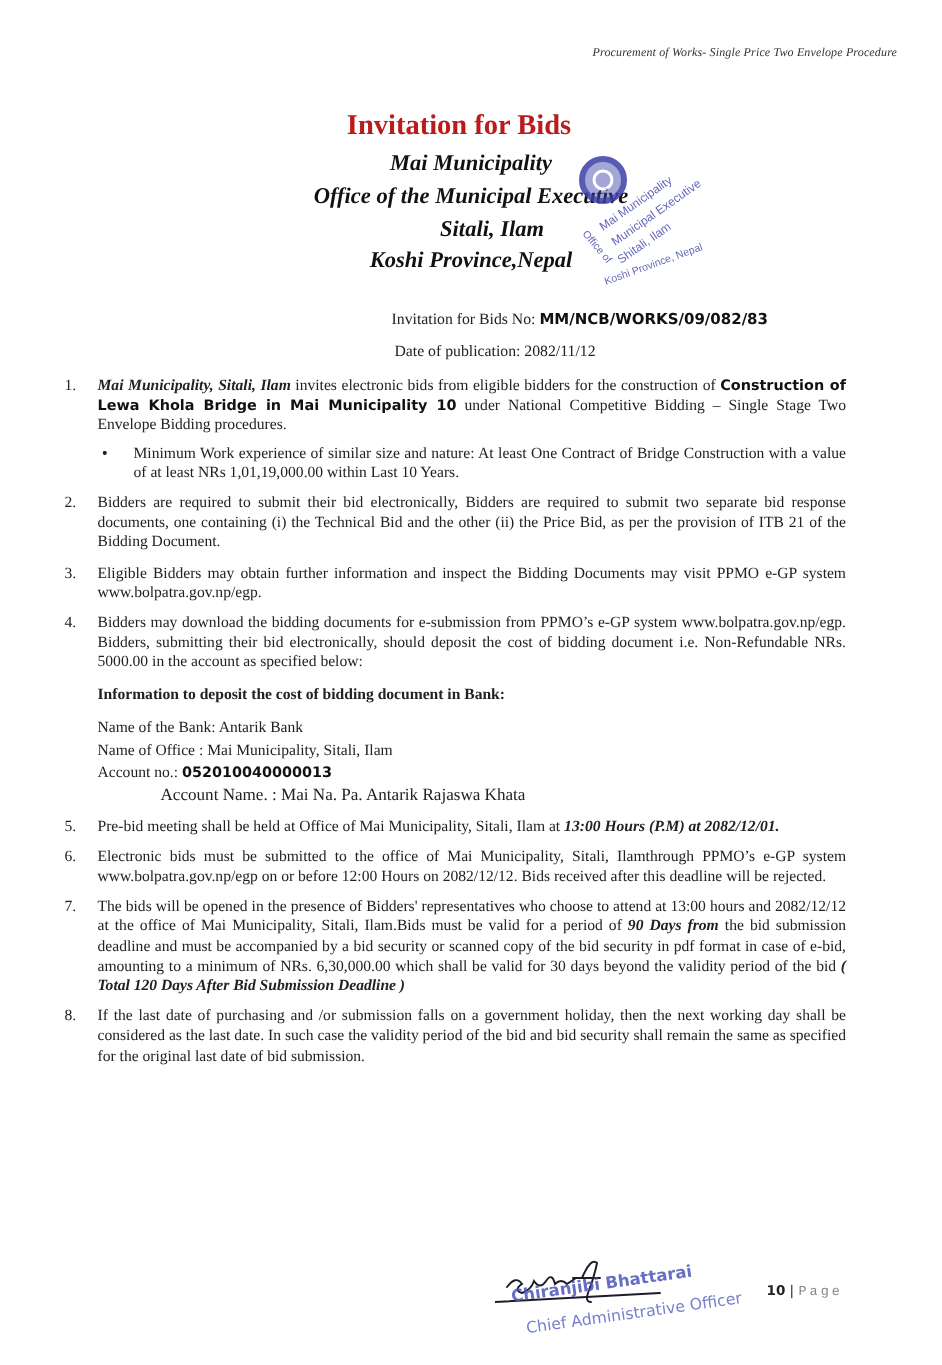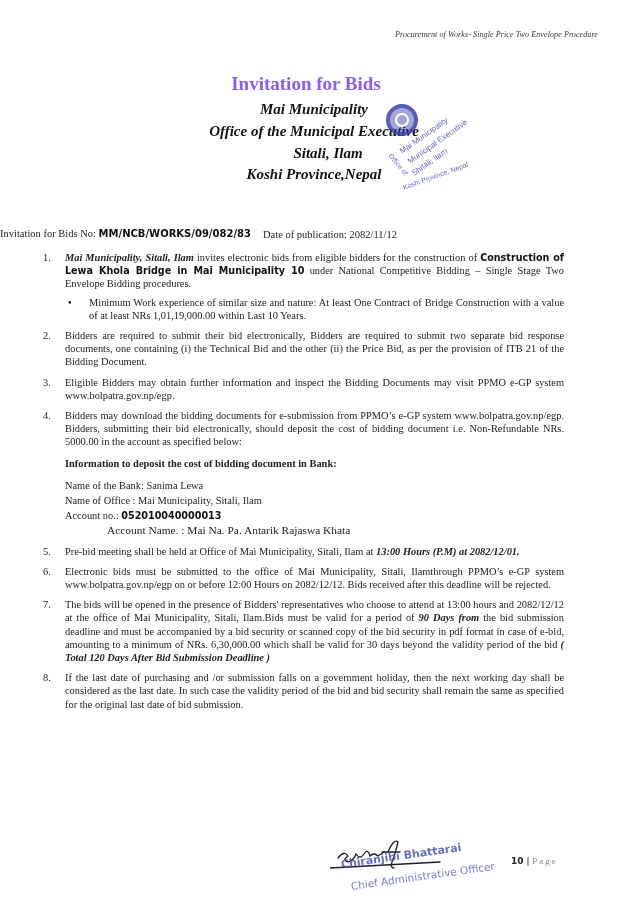--- a/index.html
+++ b/index.html
@@ -1,46 +1,46 @@
 <!DOCTYPE html>
 <html><head>
 <meta charset="utf-8">
 <style>
   html, body { margin: 0; padding: 0; background: #ffffff; }
   body { width: 628px; height: 910px; position: relative; overflow: hidden; color: #1a1a1a; font-family: "Liberation Serif", serif; }
   .running-header { position: absolute; top: 30px; right: 30px; font-size: 8px; font-style: italic; color: #333; letter-spacing: 0.1px; }
-  .title { position: absolute; top: 73px; left: 0; width: 612px; text-align: center; font-size: 19px; font-weight: bold; color: #8b5cf6; }
+  .title { position: absolute; top: 73px; left: 0; width: 612px; text-align: center; font-size: 19px; font-weight: bold; color: #b91c1c; }
   .org { position: absolute; left: 0; width: 628px; text-align: center; font-style: italic; font-weight: bold; font-size: 15px; color: #111; }
   .org.l1 { top: 101px; }
   .org.l2 { top: 123px; }
   .org.l3 { top: 145px; left: 14px; }
   .org.l4 { top: 166px; }
   .stamp { position: absolute; left: 380px; top: 96px; width: 90px; height: 95px; }
-  .ref-line { position: absolute; top: 208px; left: 0; width: 512px; text-align: left; font-size: 10.5px; color: #222; margin-top: 20px; }
+  .ref-line { position: absolute; top: 208px; left: 0; width: 512px; text-align: right; font-size: 10.5px; color: #222; }
   .ref-line b { font-family: "DejaVu Sans", sans-serif; font-size: 10px; font-weight: bold; color: #111; }
   .date-line { position: absolute; top: 229px; left: 16px; width: 628px; text-align: center; font-size: 10.5px; color: #222; }
   .body { position: absolute; top: 251px; left: 43px; width: 521px; font-size: 10.4px; line-height: 13.2px; color: #222; text-align: justify; }
   .item { position: relative; padding-left: 22px; margin-bottom: 7px; }
   .num { position: absolute; left: 0; top: 0; }
   .em-bi { font-style: italic; font-weight: bold; }
   .sans-b { font-family: "DejaVu Sans", sans-serif; font-weight: bold; font-size: 9.6px; color: #111; }
   .para { margin-top: 6px; }
   ul.bullets { list-style: none; margin: 5px 0 0 0; padding: 0 0 0 0; }
   ul.bullets li { position: relative; padding-left: 24px; margin-bottom: 2px; }
   ul.bullets li .dot { position: absolute; left: 3px; top: 0; }
   .link { }
   .bank-head { font-weight: bold; margin-top: 8px; margin-bottom: 9px; }
   .bank-line { margin-bottom: 2px; text-align: left; }
   .bank-line.big { font-size: 11.4px; margin-left: 42px; }
   .signature { position: absolute; left: 330px; top: 838px; width: 140px; height: 40px; }
   .sig-name { position: absolute; left: 340px; top: 858px; font-family: "DejaVu Sans", sans-serif; font-weight: bold; font-size: 11px; color: #4b55b8; transform: rotate(-8deg); transform-origin: left top; opacity: 0.85; }
   .sig-title { position: absolute; left: 350px; top: 880px; font-family: "DejaVu Sans", sans-serif; font-size: 10.5px; color: #5560c0; transform: rotate(-8deg); transform-origin: left top; opacity: 0.8; }
   .page-num { position: absolute; left: 511px; top: 856px; font-size: 9px; color: #222; font-family: "DejaVu Sans", sans-serif; }
   .page-num b { font-weight: bold; }
-  .page-num .pw { color: #888; letter-spacing: 2px; font-family: Liberation Serif, serif; }
+  .page-num .pw { color: #888; letter-spacing: 2px; font-family: Liberation Mono, monospace; }
 </style>
 </head>
 <body>
 
 <div class="running-header">Procurement of Works- Single Price Two Envelope Procedure</div>
 
 <div class="title">Invitation for Bids</div>
 
 <div class="org l1">Mai Municipality</div>
 <div class="org l2">Office of the Municipal Executive</div>
@@ -86,21 +86,21 @@
 
   <div class="item">
     <span class="num">3.</span>
     <span>Eligible Bidders may obtain further information and inspect the Bidding Documents may visit PPMO e-GP system </span><span class="link">www.bolpatra.gov.np/egp</span><span>.</span>
   </div>
 
   <div class="item">
     <span class="num">4.</span>
     <span>Bidders may download the bidding documents for e-submission from PPMO’s e-GP system www.bolpatra.gov.np/egp. Bidders, submitting their bid electronically, should deposit the cost of bidding document i.e. Non-Refundable NRs. 5000.00 in the account as specified below:</span>
     <div class="bank-head">Information to deposit the cost of bidding document in Bank:</div>
-    <div class="bank-line"><span>Name of the Bank: </span><span>Sanima Lewa</span></div>
+    <div class="bank-line"><span>Name of the Bank: </span><span>Antarik Bank</span></div>
     <div class="bank-line"><span> Name of Office : </span><span>Mai Municipality, Sitali, Ilam</span></div>
     <div class="bank-line"><span>Account no.: </span><span class="sans-b">052010040000013</span></div>
     <div class="bank-line big"><span>Account Name. : </span><span>Mai Na. Pa. Antarik Rajaswa Khata</span></div>
   </div>
 
   <div class="item">
     <span class="num">5.</span>
     <span>Pre-bid meeting shall be held at Office of Mai Municipality, Sitali, Ilam at </span><span class="em-bi">13:00 Hours (P.M) at 2082/12/01.</span>
   </div>
 

